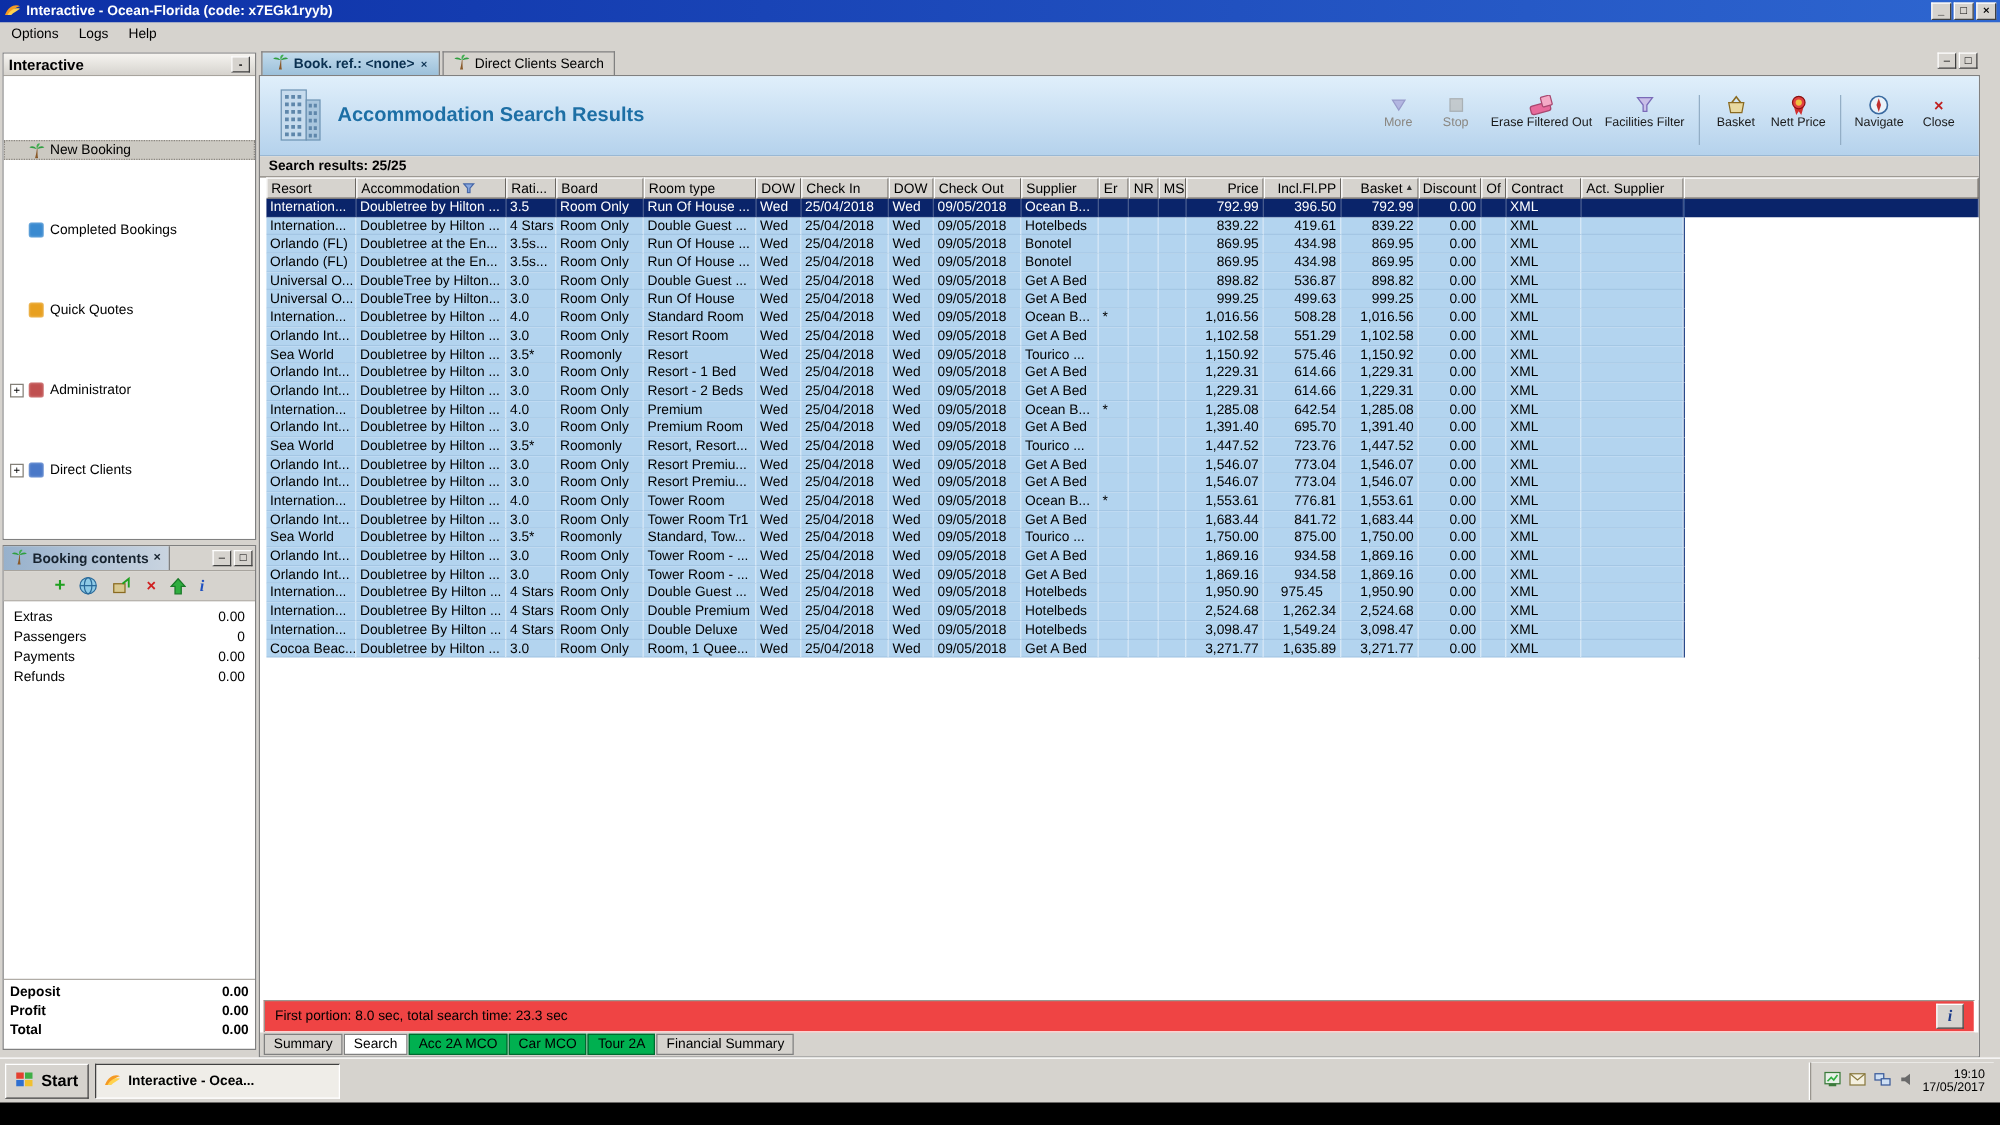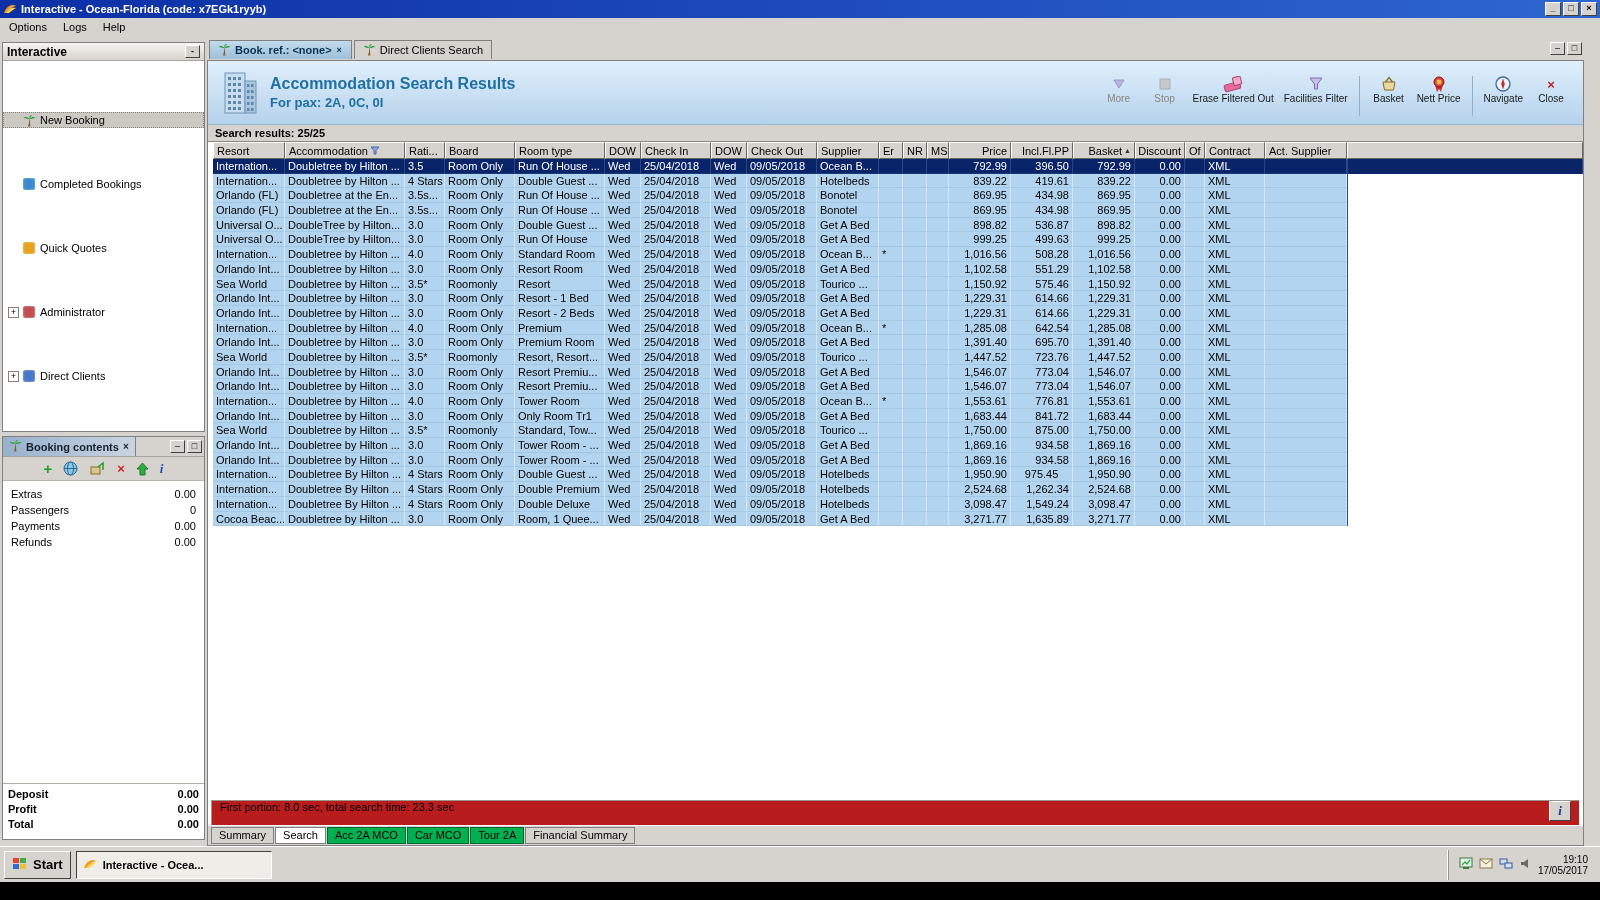--- a/index.html
+++ b/index.html
@@ -36,21 +36,21 @@
 .bc-toolbar{height:24px;background:#d6d3ce;border-bottom:1px solid #b8b4ae;display:flex;align-items:center;justify-content:center;gap:11px;flex:none;}
 .bc-ic{display:inline-flex;align-items:center;height:16px;}
 .bc-list{padding:5px 3px;}
 .bc-row{display:flex;height:16px;align-items:center;padding:0 5px;}
 .bc-row .lbl{flex:1;}
 .bc-totals{margin-top:auto;border-top:1px solid #b0aca6;padding:4px 5px 6px;}
 .bc-trow{display:flex;height:15px;font-weight:bold;}
 .bc-trow .lbl{flex:1;}
 
 .main-col{flex:1;padding:4px 16px 0 0;display:flex;flex-direction:column;min-width:0;}
-.doc-tabs{height:20px;display:flex;align-items:flex-start;padding-left:2px;position:relative;flex:none;}
+.doc-tabs{height:20px;display:flex;align-items:center;padding-left:2px;position:relative;flex:none;}
 .dtab{display:flex;align-items:center;gap:4px;height:19px;padding:0 8px;border:1px solid #808080;border-bottom:none;background:#d6d3ce;margin-right:2px;}
 .dtab.active{background:linear-gradient(#c2dbec,#9cc0da);color:#0a3050;font-weight:bold;}
 .dtab .x{font-size:9px;font-weight:bold;padding:0 1px;}
 .doc-winbtns{position:absolute;right:2px;top:2px;display:flex;gap:2px;}
 .main-frame{flex:1;border:1px solid #808080;background:#fff;display:flex;flex-direction:column;min-height:0;}
 
 .result-header{height:64px;background:linear-gradient(180deg,#e0effb,#b5d2ec);display:flex;align-items:center;padding:0 10px 0 6px;border-bottom:1px solid #9ab8d4;flex:none;}
 .rh-icon{margin:0 10px 0 6px;flex:none;}
 .rh-titles{flex:1;min-width:0;}
 .rh-title{font-size:16px;font-weight:bold;color:#1d6fa5;}
@@ -70,21 +70,21 @@
 .hfiller{flex:1;}
 .sort{font-size:7px;color:#333;}
 .tbody{height:368px;overflow:hidden;}
 .trow{display:flex;height:14.7px;}
 .tcell{background:#b3d4ef;padding:0 3px;white-space:nowrap;overflow:hidden;font-size:11px;line-height:14px;border-right:1px solid rgba(255,255,255,.45);border-bottom:1px solid rgba(100,140,180,.18);}
 .tcell.r{text-align:right;}
 .rfiller{flex:1;background:#fff;border-left:1px solid #2a4a8a;border-bottom:none;}
 .trow.selected .tcell,.trow.selected .rfiller{background:#0a246a;color:#fff;border-right-color:rgba(255,255,255,.15);}
 .content-fill{flex:1;background:#fff;}
 
-.status-strip{height:26px;margin:0 3px;background:#b91c1c;border:1px solid;border-color:#9a968f #fff #fff #9a968f;display:flex;padding:0 8px;flex:none;}
+.status-strip{height:26px;margin:0 3px;background:#ef4444;border:1px solid;border-color:#9a968f #fff #fff #9a968f;display:flex;align-items:center;padding:0 8px;flex:none;}
 .info-btn{margin-left:auto;width:22px;height:20px;background:#d6d3ce;border:1px solid;border-color:#fff #404040 #404040 #fff;text-align:center;font-family:"Liberation Serif",serif;font-style:italic;font-weight:bold;font-size:13px;color:#1a3a8a;line-height:18px;}
 .bottom-tabs{height:19px;background:#d6d3ce;display:flex;align-items:flex-start;padding:1px 0 0 3px;gap:1px;flex:none;}
 .btab{height:17px;padding:1px 7px;border:1px solid #808080;background:#d6d3ce;font-size:11px;white-space:nowrap;}
 .btab.active{background:#fff;}
 .btab.green{background:#00b050;border-color:#006a30;}
 
 .app-statusbar{height:22px;background:#d6d3ce;border-top:1px solid #fff;box-shadow:inset 0 1px 0 #a8a49e;position:relative;display:flex;align-items:center;justify-content:center;gap:18px;flex:none;}
 .gmt{position:absolute;right:48px;}
 
 .taskbar{height:36px;background:#d6d3ce;border-top:1px solid #fff;display:flex;align-items:center;padding:2px 4px;gap:5px;flex:none;}
@@ -318,21 +318,20 @@
                   <rect x="27" y="27" width="2.5" height="3"></rect>
                   <rect x="31" y="27" width="2.5" height="3"></rect>
                   <rect x="27" y="33" width="2.5" height="3"></rect>
                   <rect x="31" y="33" width="2.5" height="3"></rect>
                   <rect x="27" y="39" width="2.5" height="3"></rect>
                   <rect x="31" y="39" width="2.5" height="3"></rect>
                 </g>
               </svg></span>
           <div class="rh-titles">
             <div class="rh-title">Accommodation Search Results</div>
-            <div class="rh-sub">For pax: 2A, 0C, 0I</div>
           </div>
           <div class="rh-toolbar">
               <div class="tb-btn disabled">
                 <span class="ic">
                   <svg width="18" height="14">
                     <polygon points="4,3 14,3 9,11" fill="#9a8fd0" stroke="#6a5fa8"></polygon>
                   </svg>
                 </span>
                 <span class="tb-lbl">More</span>
               </div>
@@ -864,21 +863,21 @@
                 <div class="tcell" style="width: 20px;"></div>
                 <div class="tcell" style="width: 60px;">XML</div>
                 <div class="tcell" style="width: 82px;"></div>
                 <div class="tcell rfiller"></div>
               </div>
               <div class="trow">
                 <div class="tcell" style="width: 72px;">Orlando Int...</div>
                 <div class="tcell" style="width: 120px;">Doubletree by Hilton ...</div>
                 <div class="tcell" style="width: 40px;">3.0</div>
                 <div class="tcell" style="width: 70px;">Room Only</div>
-                <div class="tcell" style="width: 90px;">Only Room Tr1</div>
+                <div class="tcell" style="width: 90px;">Tower Room Tr1</div>
                 <div class="tcell" style="width: 36px;">Wed</div>
                 <div class="tcell" style="width: 70px;">25/04/2018</div>
                 <div class="tcell" style="width: 36px;">Wed</div>
                 <div class="tcell" style="width: 70px;">09/05/2018</div>
                 <div class="tcell" style="width: 62px;">Get A Bed</div>
                 <div class="tcell" style="width: 24px;"></div>
                 <div class="tcell" style="width: 24px;"></div>
                 <div class="tcell" style="width: 22px;"></div>
                 <div class="tcell r" style="width: 62px;">1,683.44</div>
                 <div class="tcell r" style="width: 62px;">841.72</div>

